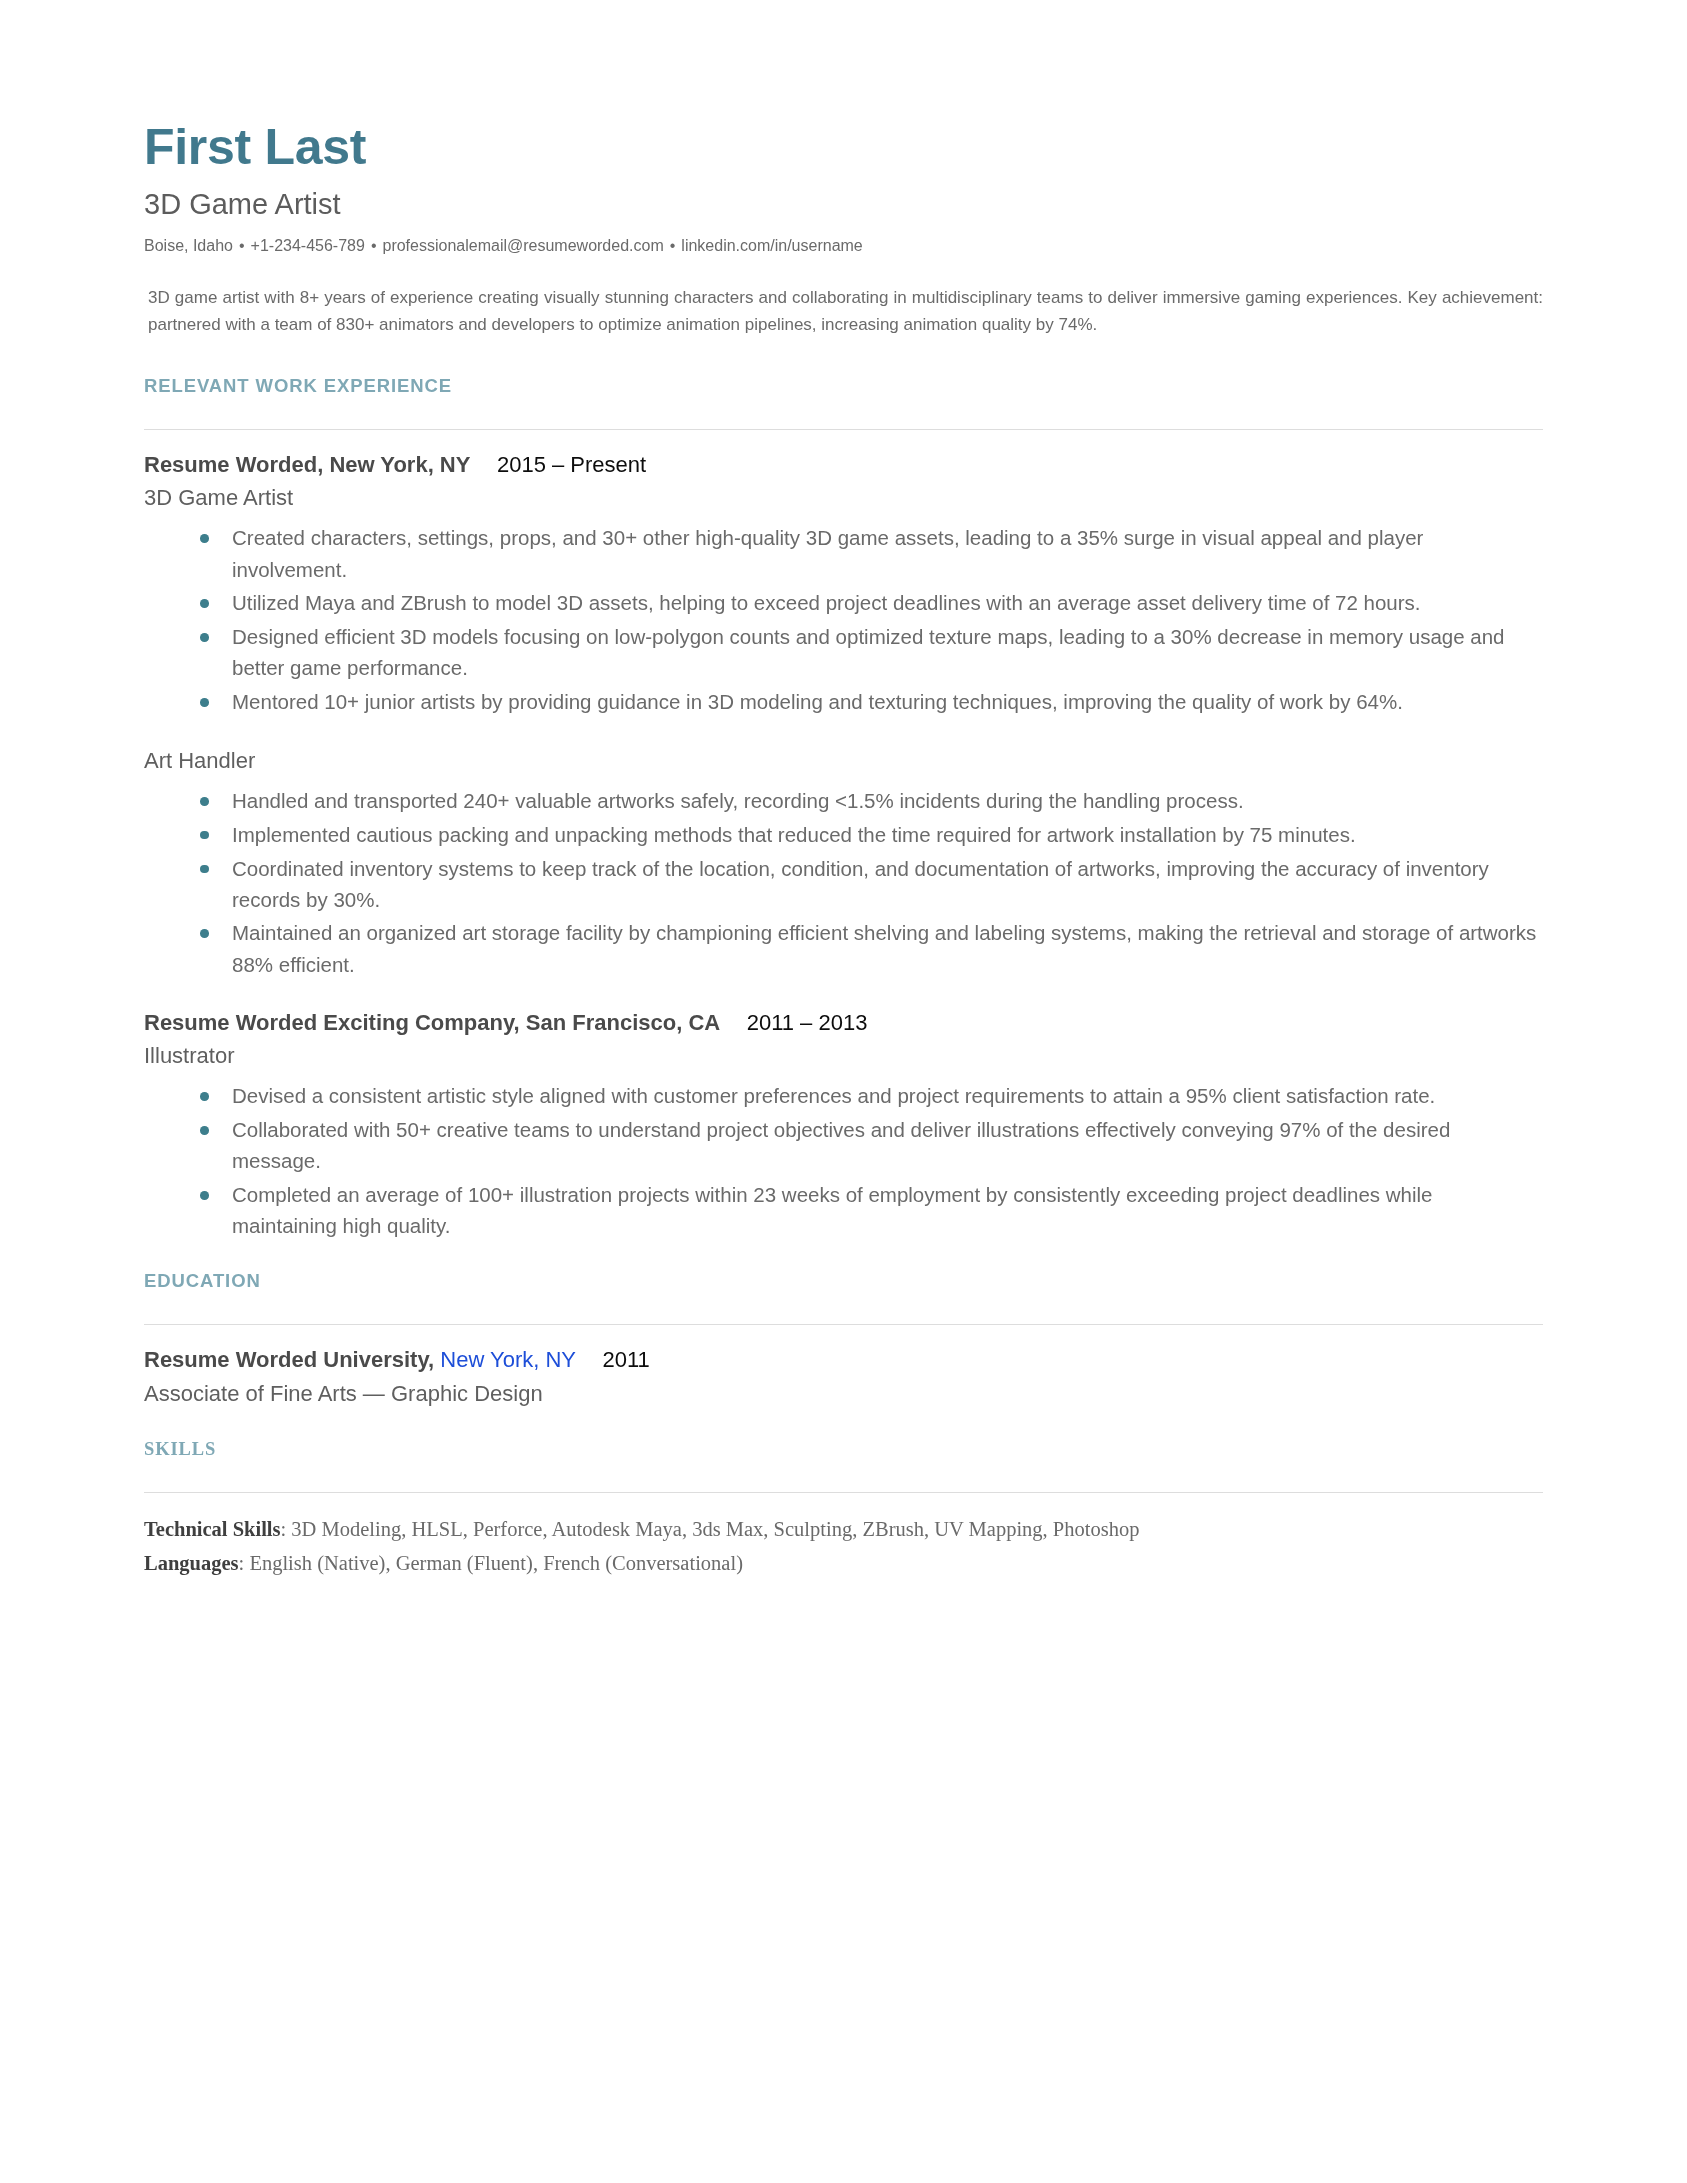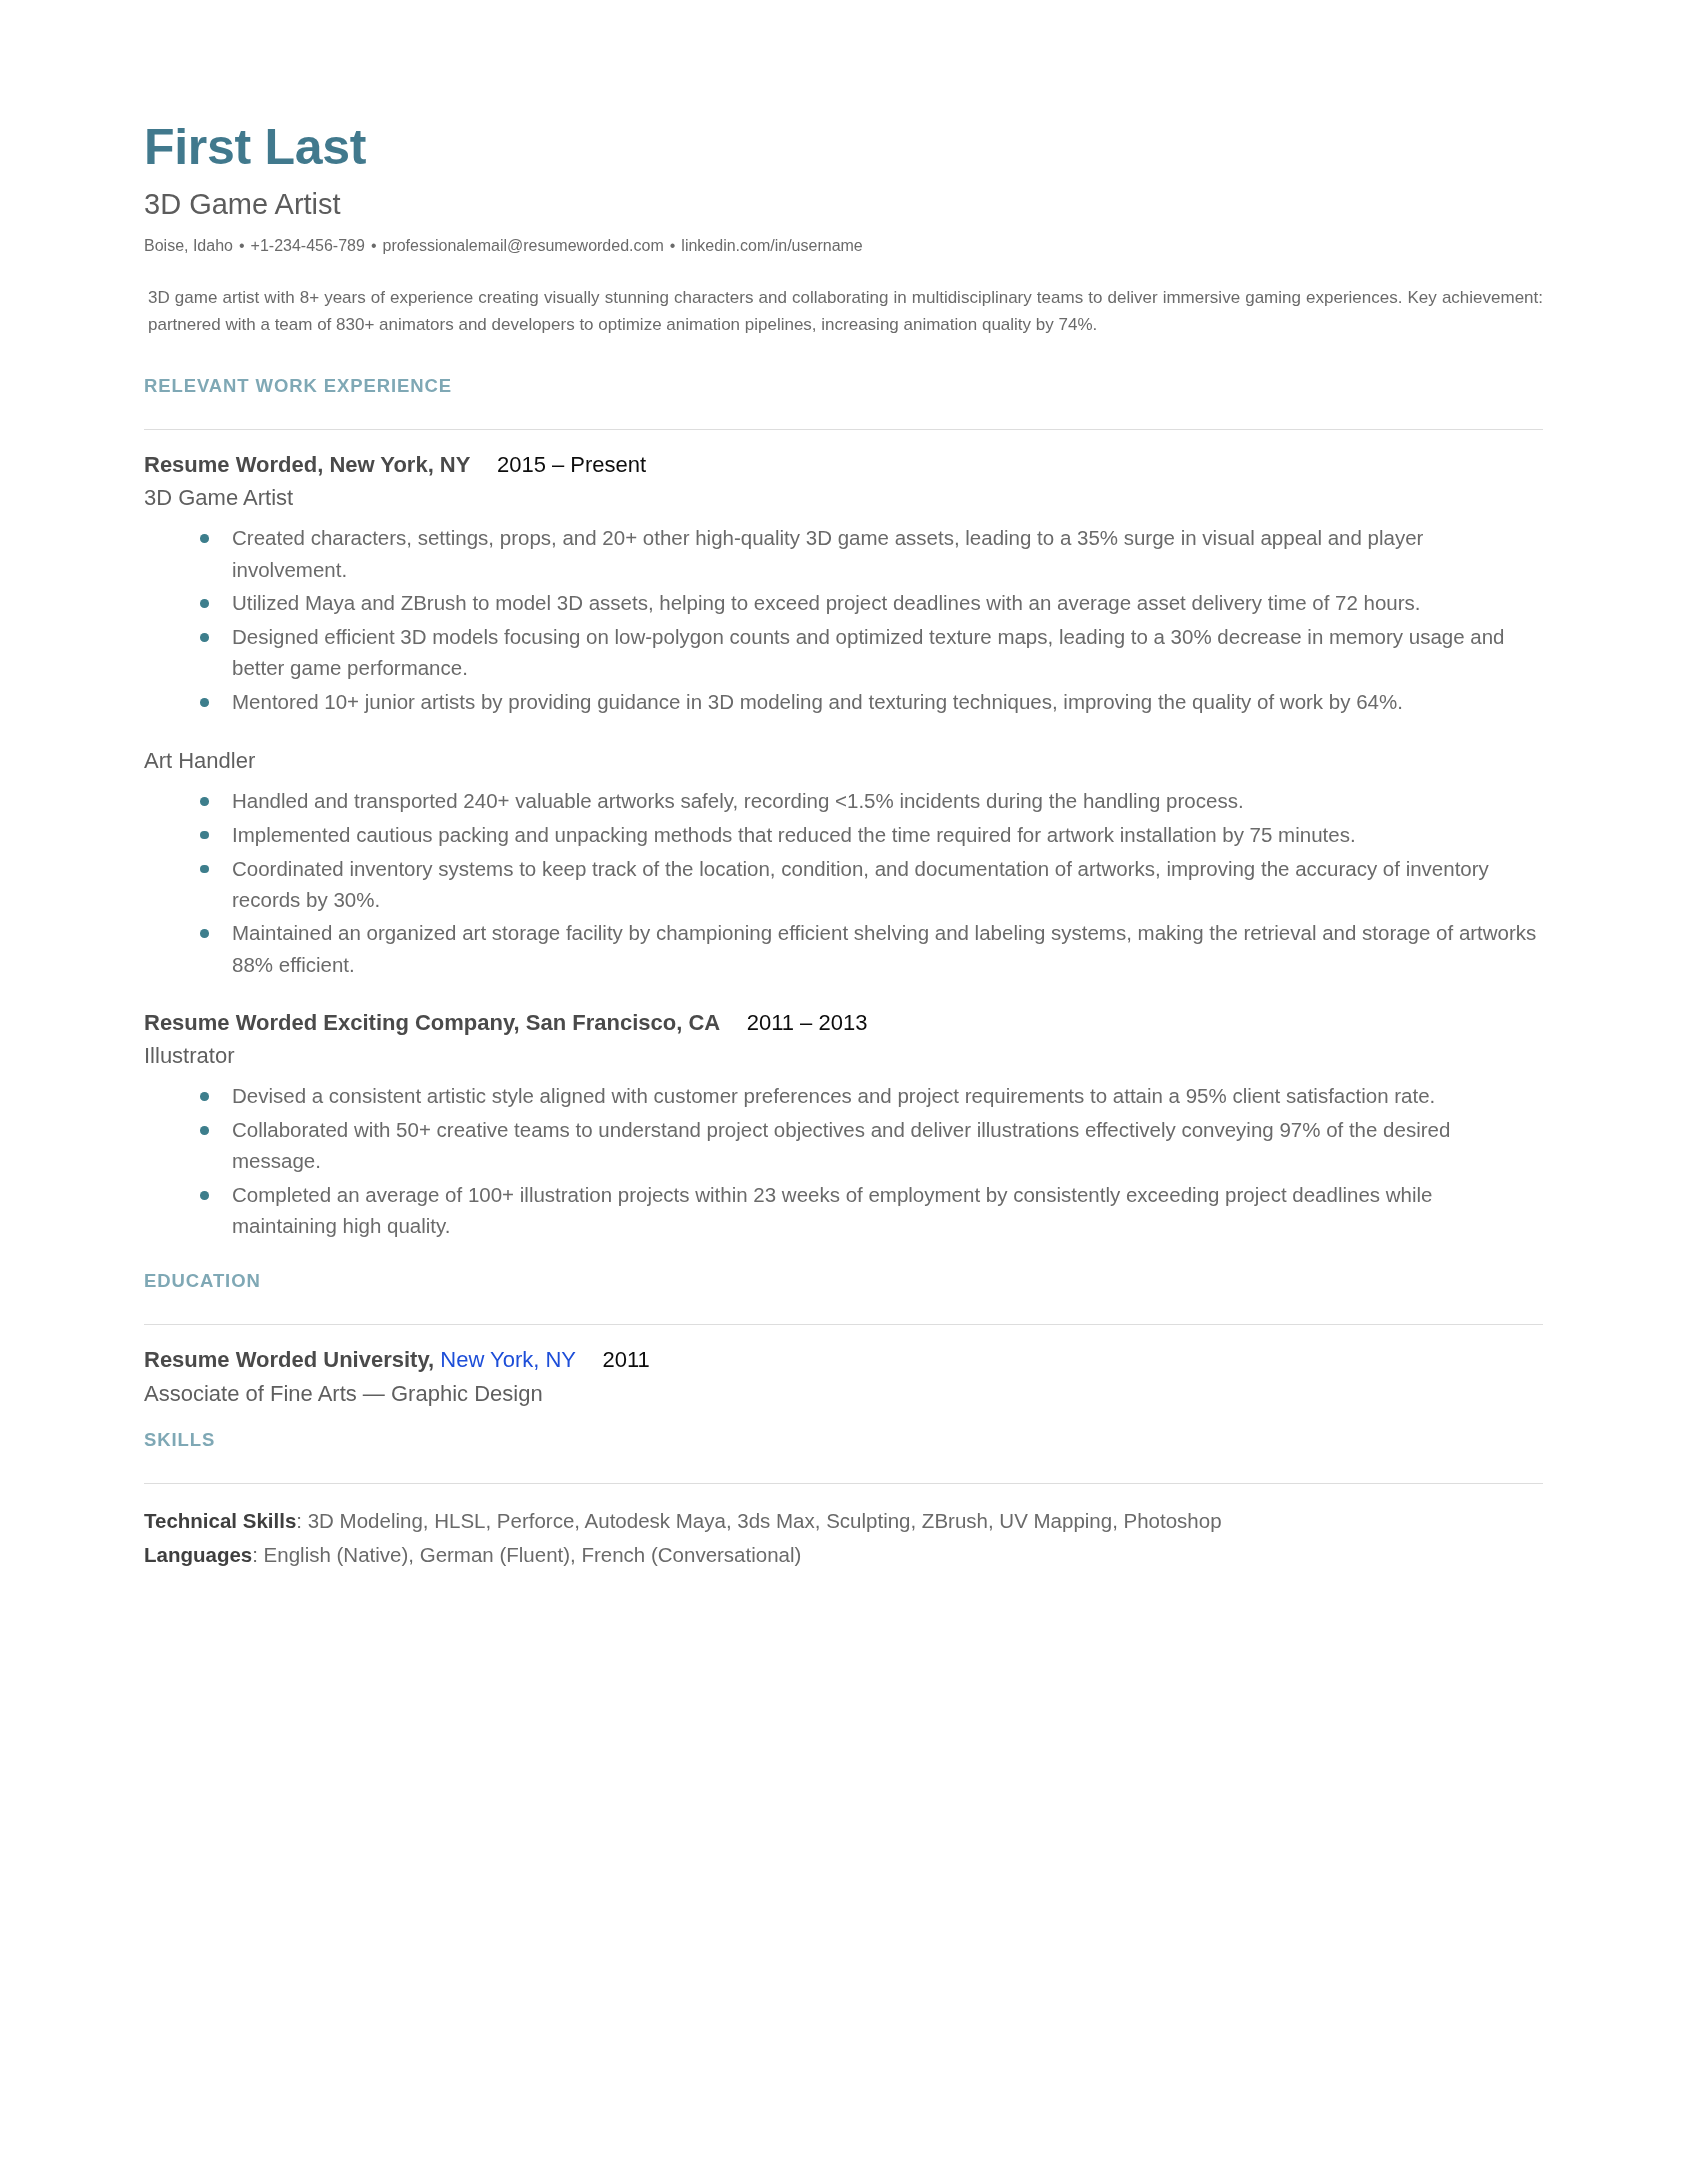--- a/index.html
+++ b/index.html
@@ -144,21 +144,21 @@
     color: #6a6a6a;
     font-size: 20.5px;
     line-height: 1.55;
     margin: 0 0 2.6px 0;
   }
   .skills-line b {
     color: #3f3f3f;
     font-weight: bold;
   }
 
-  .sec-gap-top { margin-top: 20px; }
+  .sec-gap-top { margin-top: 30px; font-family: Liberation Serif, serif; }
 </style>
 </head>
 <body>
 
 <div class="page">
 
   <div>
     <h1 class="name">First Last</h1>
     <div class="title-role">3D Game Artist</div>
     <div class="contact-line">
@@ -171,21 +171,21 @@
     <div class="section-heading">RELEVANT WORK EXPERIENCE</div>
     <hr class="rule">
 
     <div class="entry">
       <div class="entry-head">
         <div class="entry-org">Resume Worded, New York, NY</div>
         <div class="entry-dates">2015 – Present</div>
       </div>
       <div class="entry-role">3D Game Artist</div>
       <ul class="bullets">
-        <li>Created characters, settings, props, and 20+ other high-quality 3D game assets, leading to a 35% surge in visual appeal and player involvement.</li>
+        <li>Created characters, settings, props, and 30+ other high-quality 3D game assets, leading to a 35% surge in visual appeal and player involvement.</li>
         <li>Utilized Maya and ZBrush to model 3D assets, helping to exceed project deadlines with an average asset delivery time of 72 hours.</li>
         <li>Designed efficient 3D models focusing on low-polygon counts and optimized texture maps, leading to a 30% decrease in memory usage and better game performance.</li>
         <li>Mentored 10+ junior artists by providing guidance in 3D modeling and texturing techniques, improving the quality of work by 64%.</li>
       </ul>
     </div>
 
     <div class="entry">
       <div class="entry-role">Art Handler</div>
       <ul class="bullets">
         <li>Handled and transported 240+ valuable artworks safely, recording &lt;1.5% incidents during the handling process.</li>

